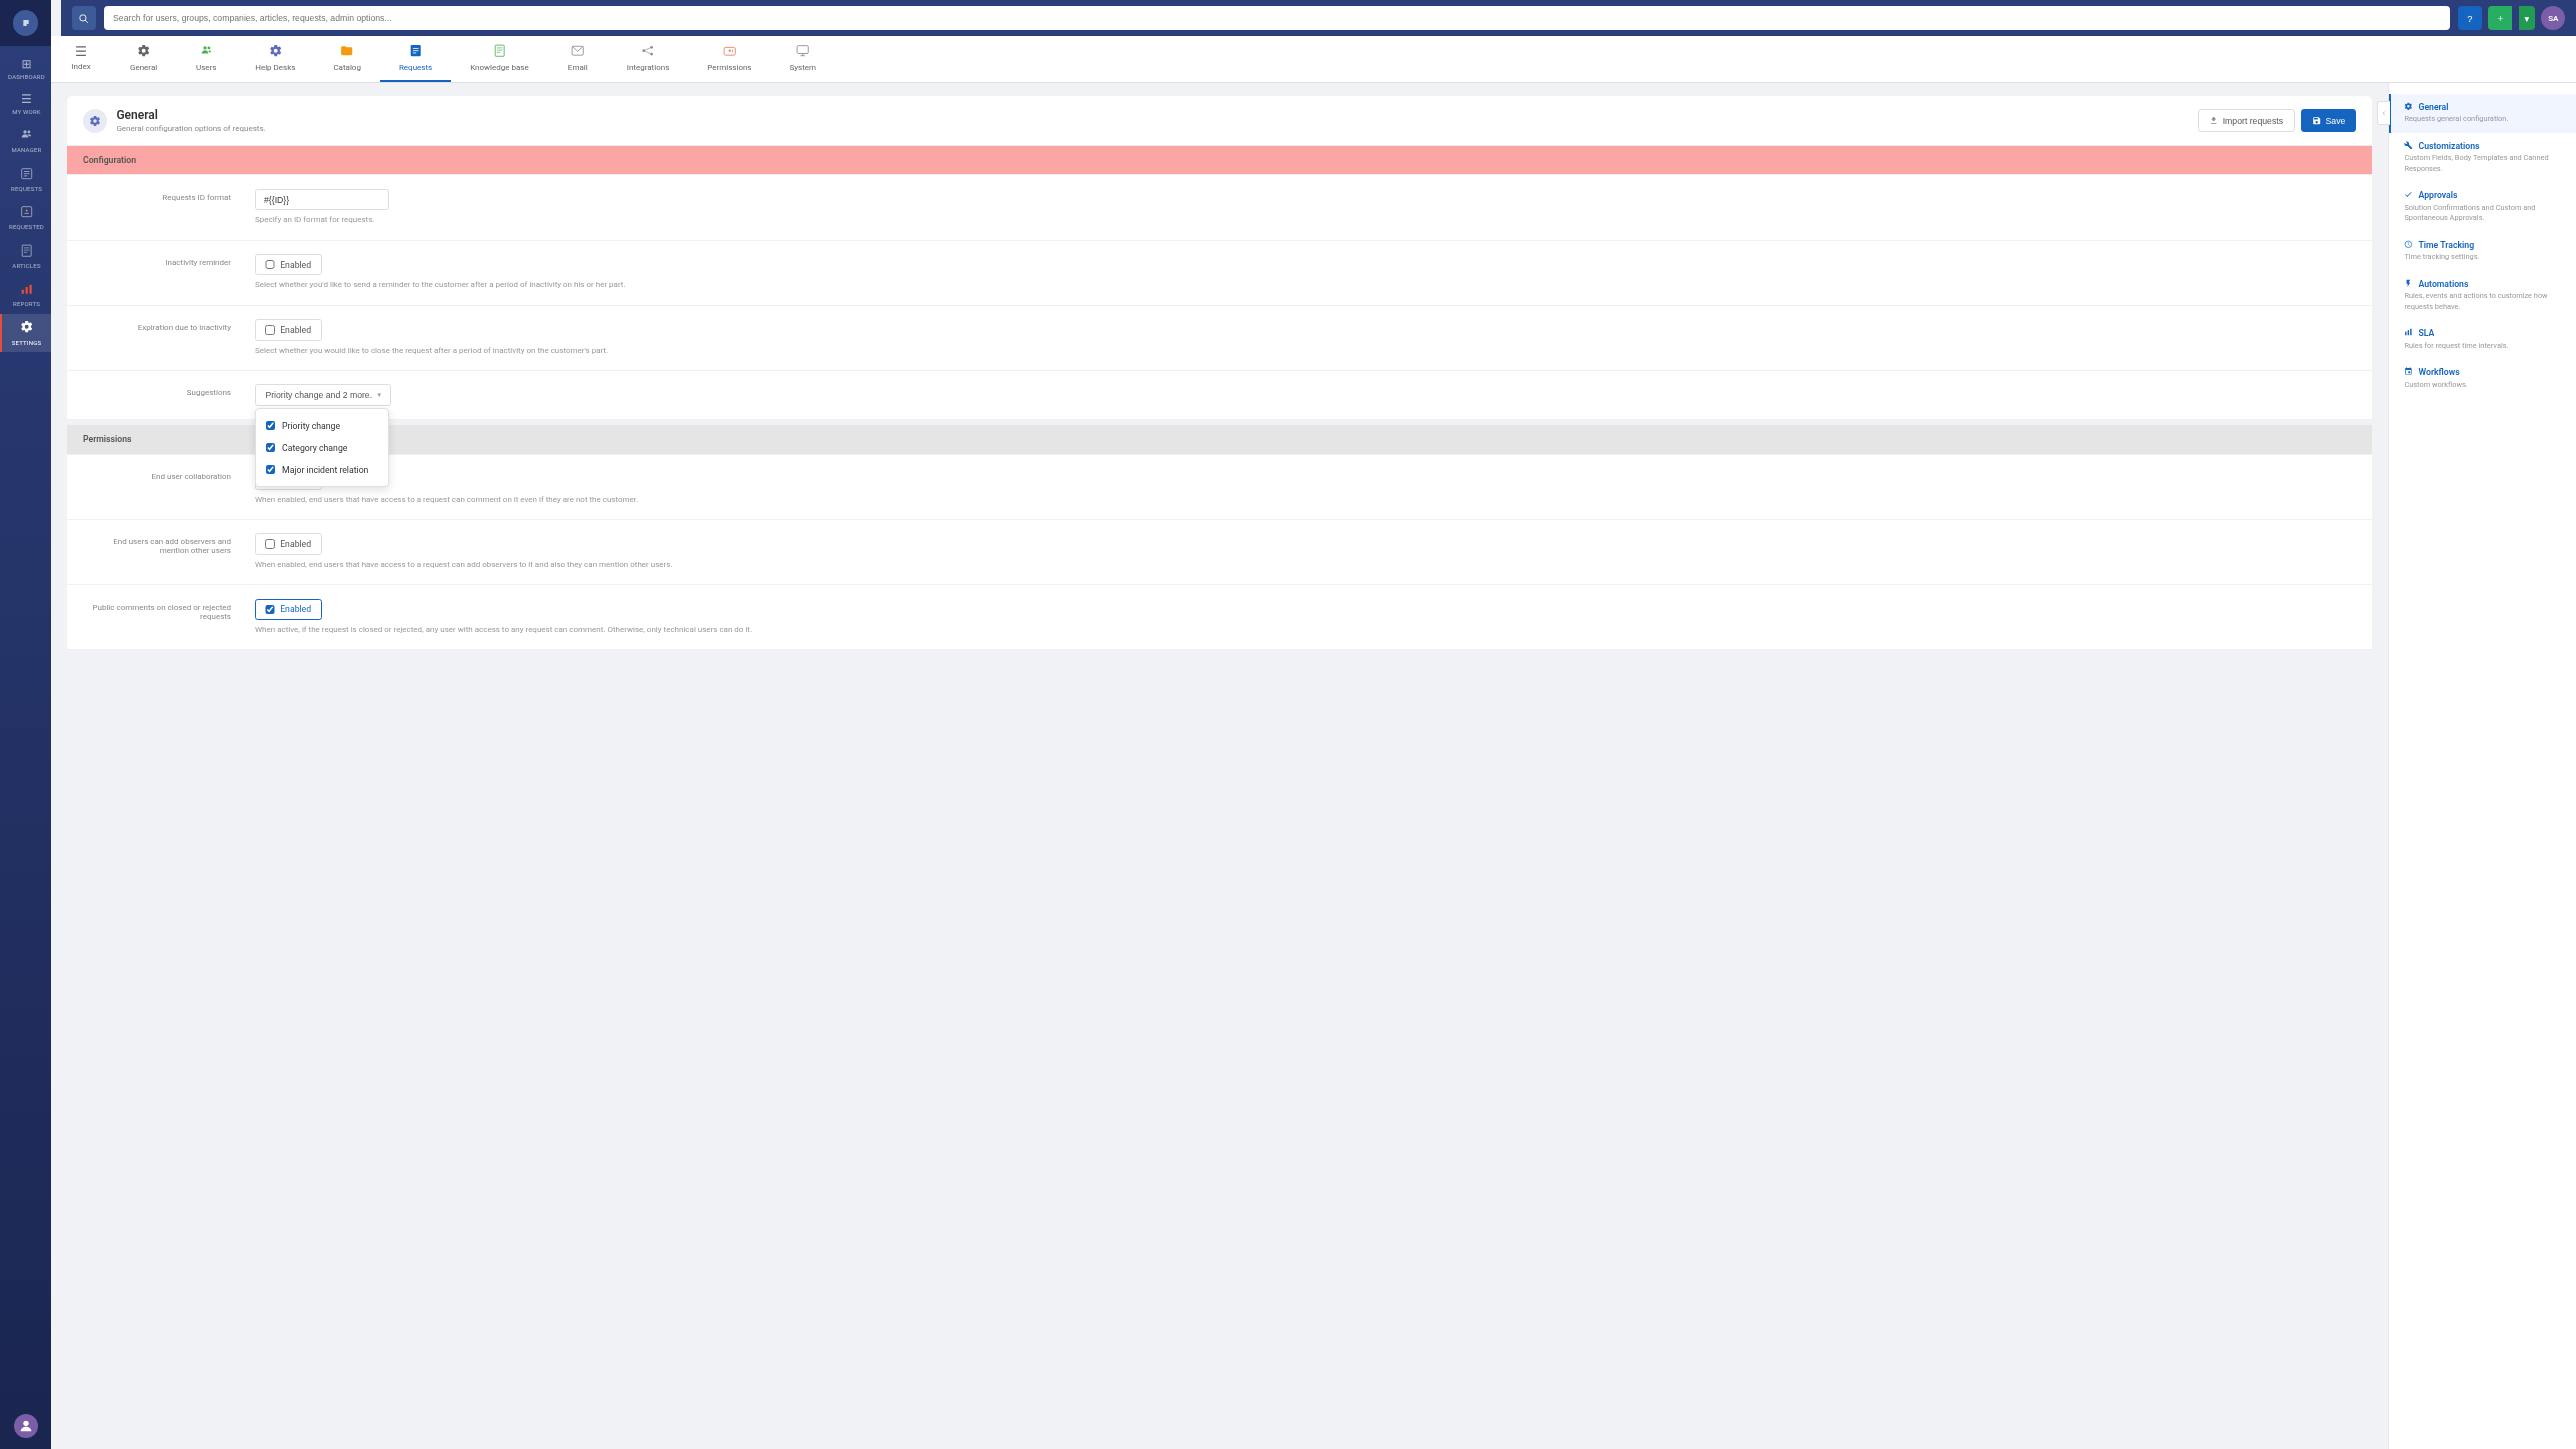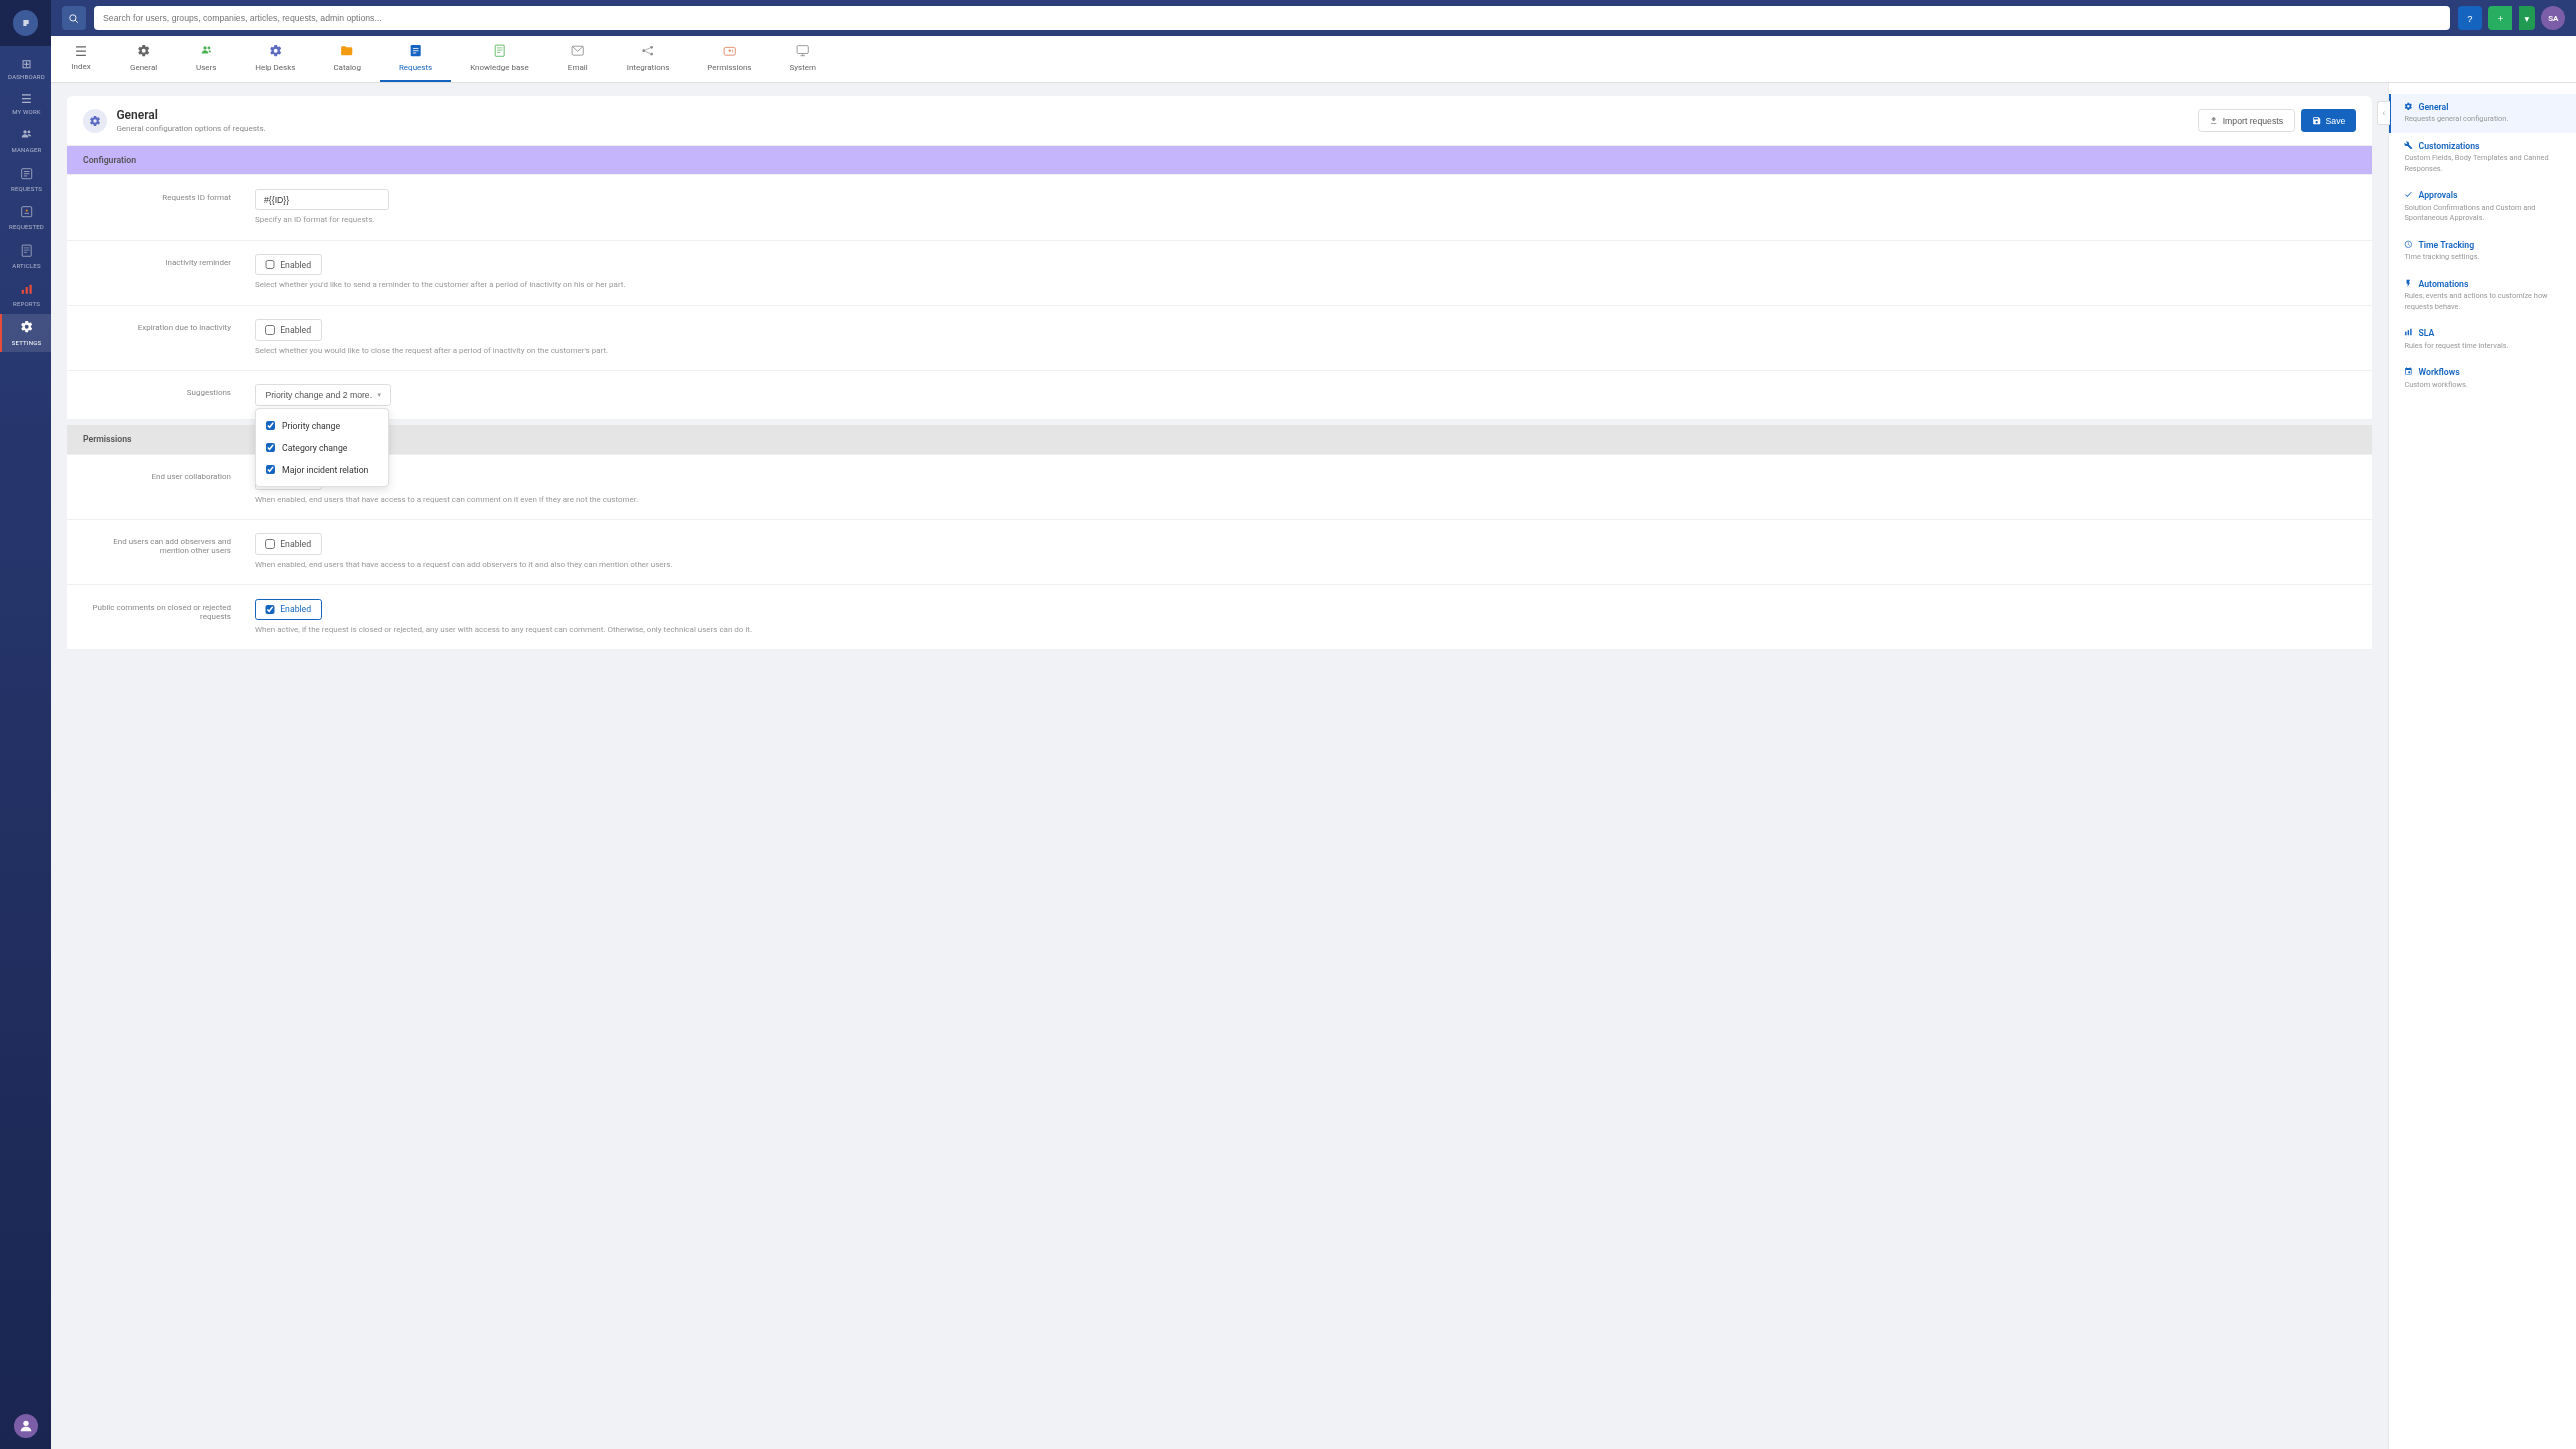--- a/index.html
+++ b/index.html
@@ -24,21 +24,21 @@
       font-size: 6.7px; gap: 2.7px; border-left: 2px solid transparent;
     }
     .sidebar-item.active { background: rgba(255,255,255,0.12); color: white; border-left: 2px solid #e74c3c; }
     .sidebar-item .icon { font-size: 12px; line-height: 1; }
     .sidebar-item .label { font-size: 6px; text-align: center; text-transform: uppercase; letter-spacing: 0.2px; }
     .sidebar-bottom { margin-top: auto; padding-bottom: 10.7px; display: flex; flex-direction: column; align-items: center; gap: 5.4px; }
     .sidebar-avatar { width: 24px; height: 24px; border-radius: 50%; background: #7b5ea7; display: flex; align-items: center; justify-content: center; color: white; font-size: 8px; font-weight: 600; cursor: pointer; }
 
     
     .top-header {
-      position: fixed; left: 51px; top: 0; right: 0; height: 36px;
+      position: fixed; left: 61px; top: 0; right: 0; height: 36px;
       background: #2c3e7a; display: flex; align-items: center; padding: 0 10.7px; gap: 8px; z-index: 99;
     }
     .search-icon-btn {
       width: 24px; height: 24px; background: #3d5a99; border: none; border-radius: 4px;
       display: flex; align-items: center; justify-content: center; cursor: pointer; color: white; flex-shrink: 0;
     }
     .search-input {
       flex: 1; height: 24px; background: white; border: none; border-radius: 4px;
       padding: 0 9.4px; font-size: 8.7px; color: #555; outline: none;
     }
@@ -92,21 +92,21 @@
       padding: 5.4px 10.7px; border-radius: 3.4px; border: none; cursor: pointer;
       font-size: 8.7px; display: flex; align-items: center; gap: 4px; font-weight: 500;
     }
     .btn-outline { background: white; border: 0.7px solid #ddd; color: #555; }
     .btn-primary { background: #1565c0; color: white; }
 
     
     .section { background: white; border-radius: 0; margin-bottom: 0; }
     .section-header {
       padding: 9.4px 16px; font-size: 8.7px; font-weight: 600; color: #555;
-      border-bottom: 0.7px solid #f0f0f0; background: #c4b5fd;
+      border-bottom: 0.7px solid #f0f0f0; background: #fca5a5;
     }
 
     
     .config-row {
       display: flex; padding: 13.4px 16px; border-bottom: 0.7px solid #f0f0f0; align-items: flex-start; gap: 24px;
     }
     .config-label {
       width: 148px; min-width: 148px; text-align: right; font-size: 8px; color: #888; padding-top: 4px;
     }
     .config-content { flex: 1; }

